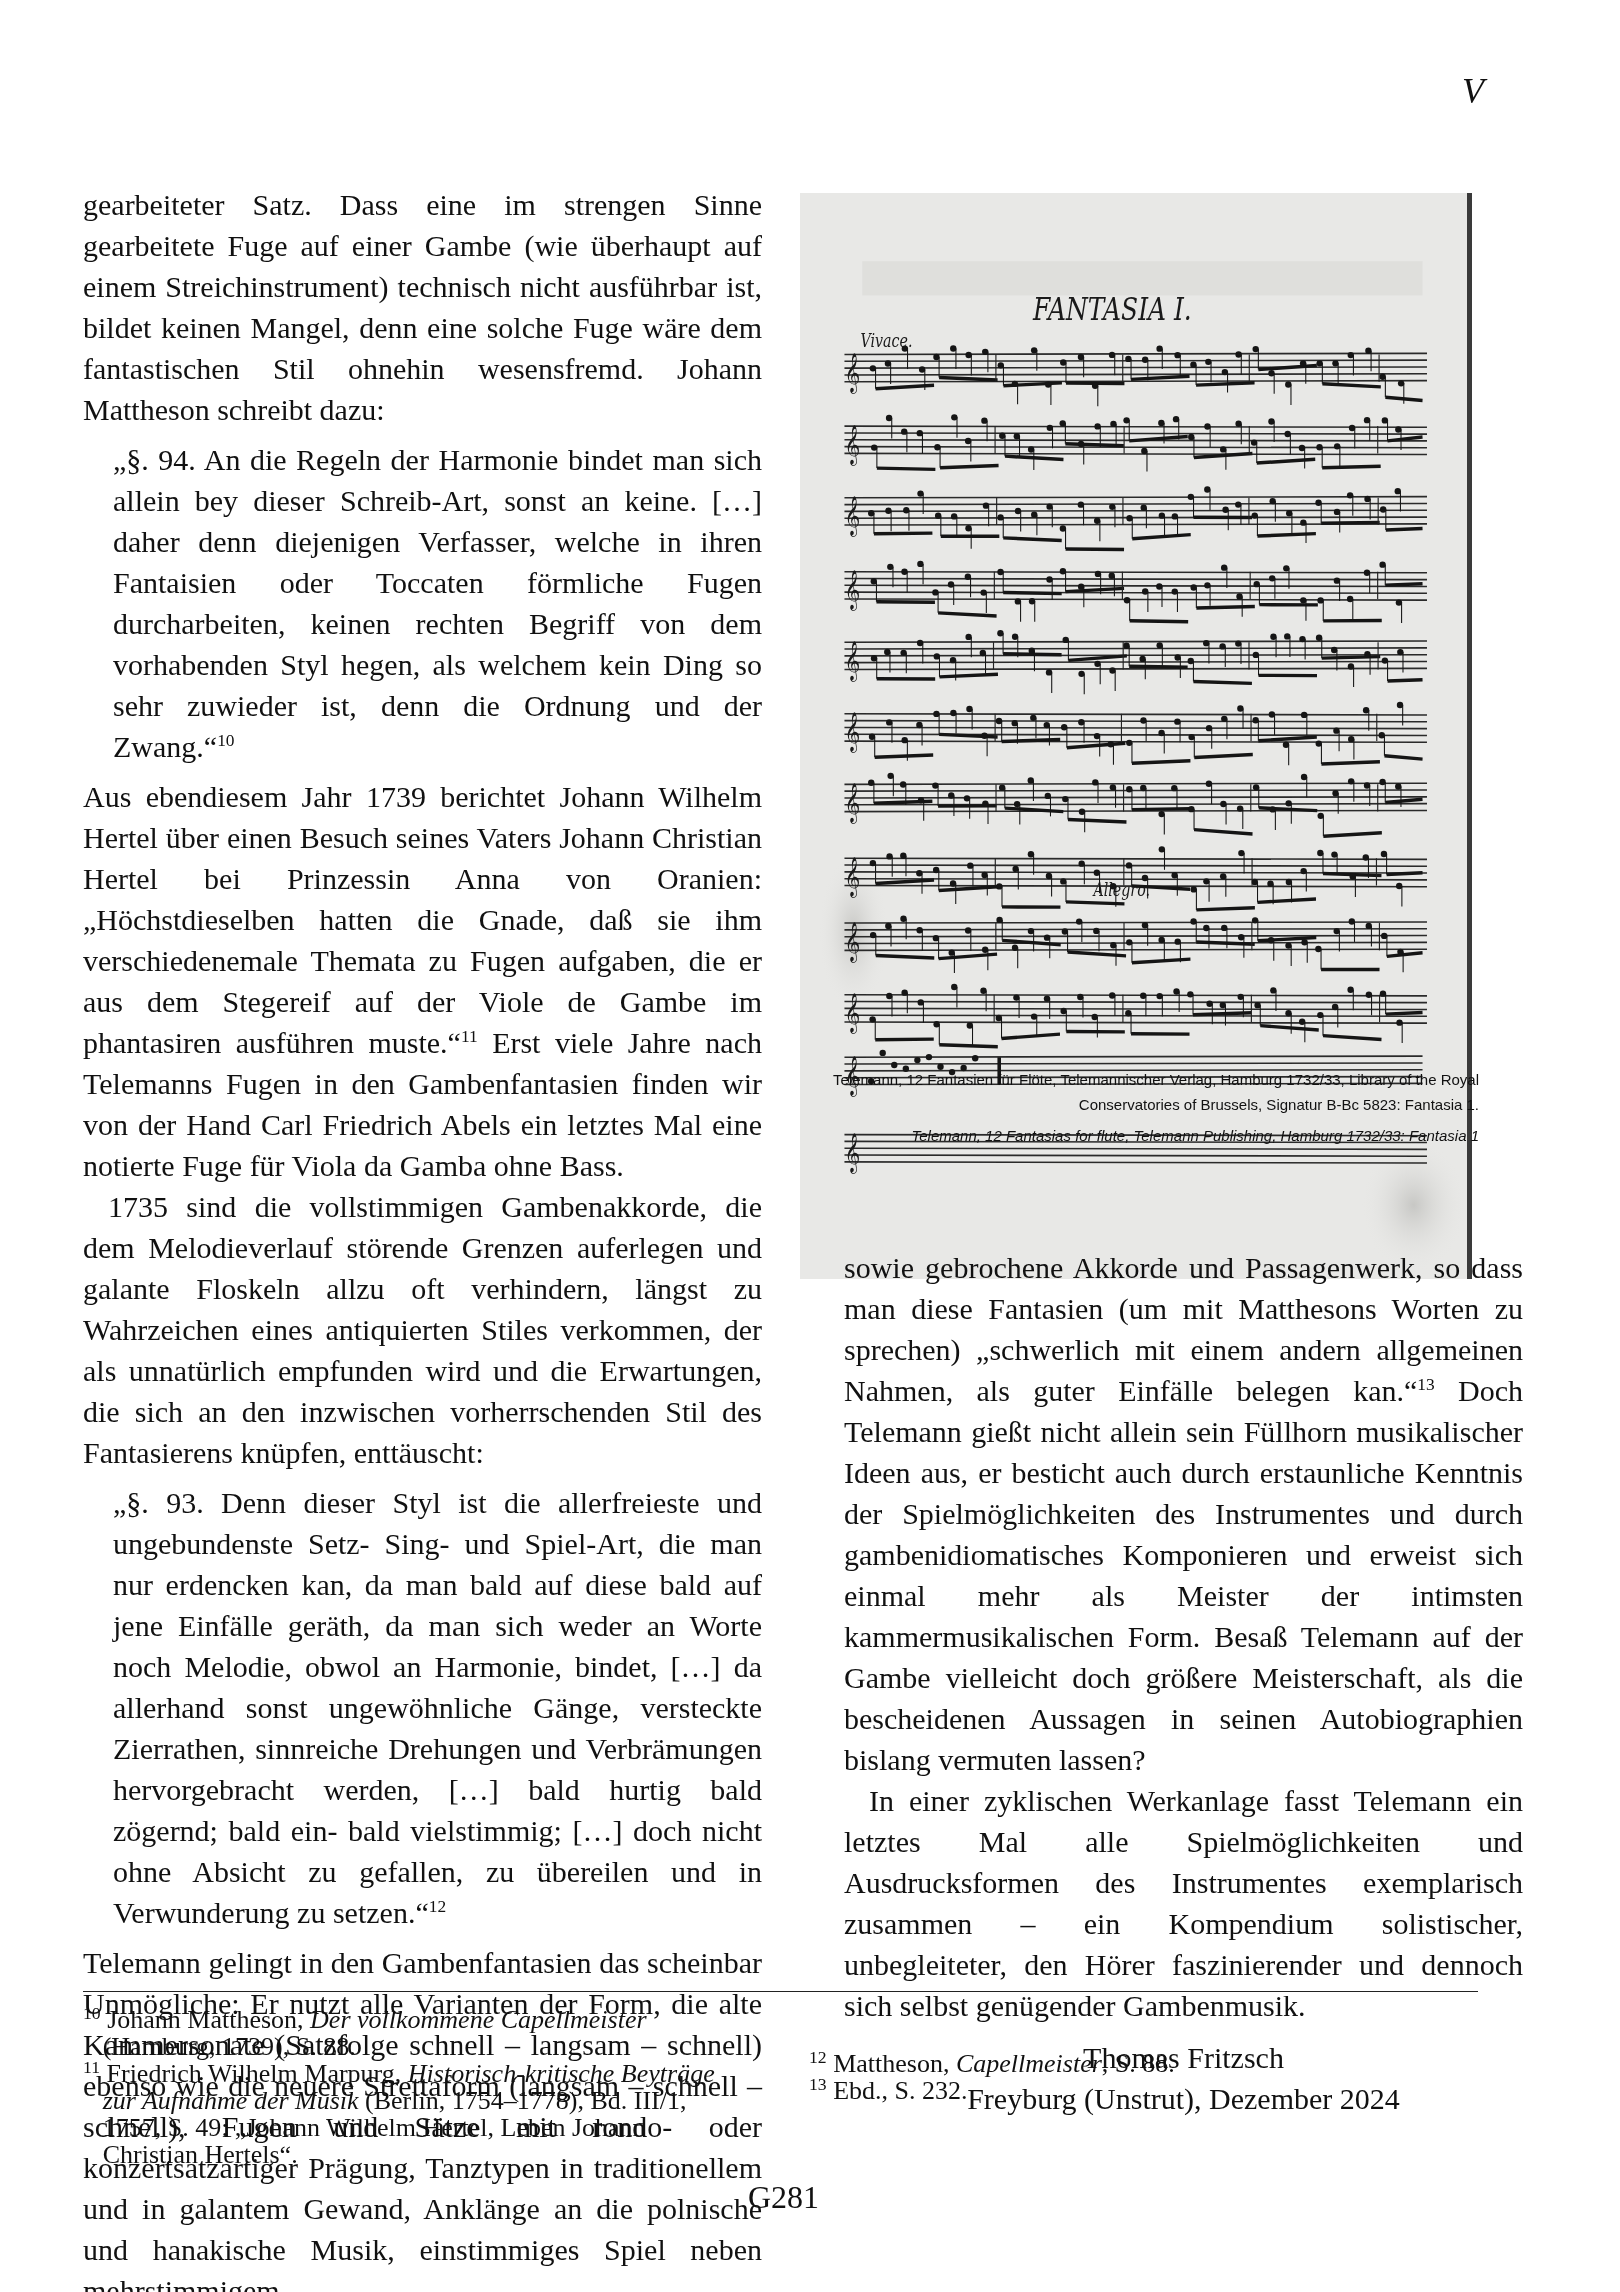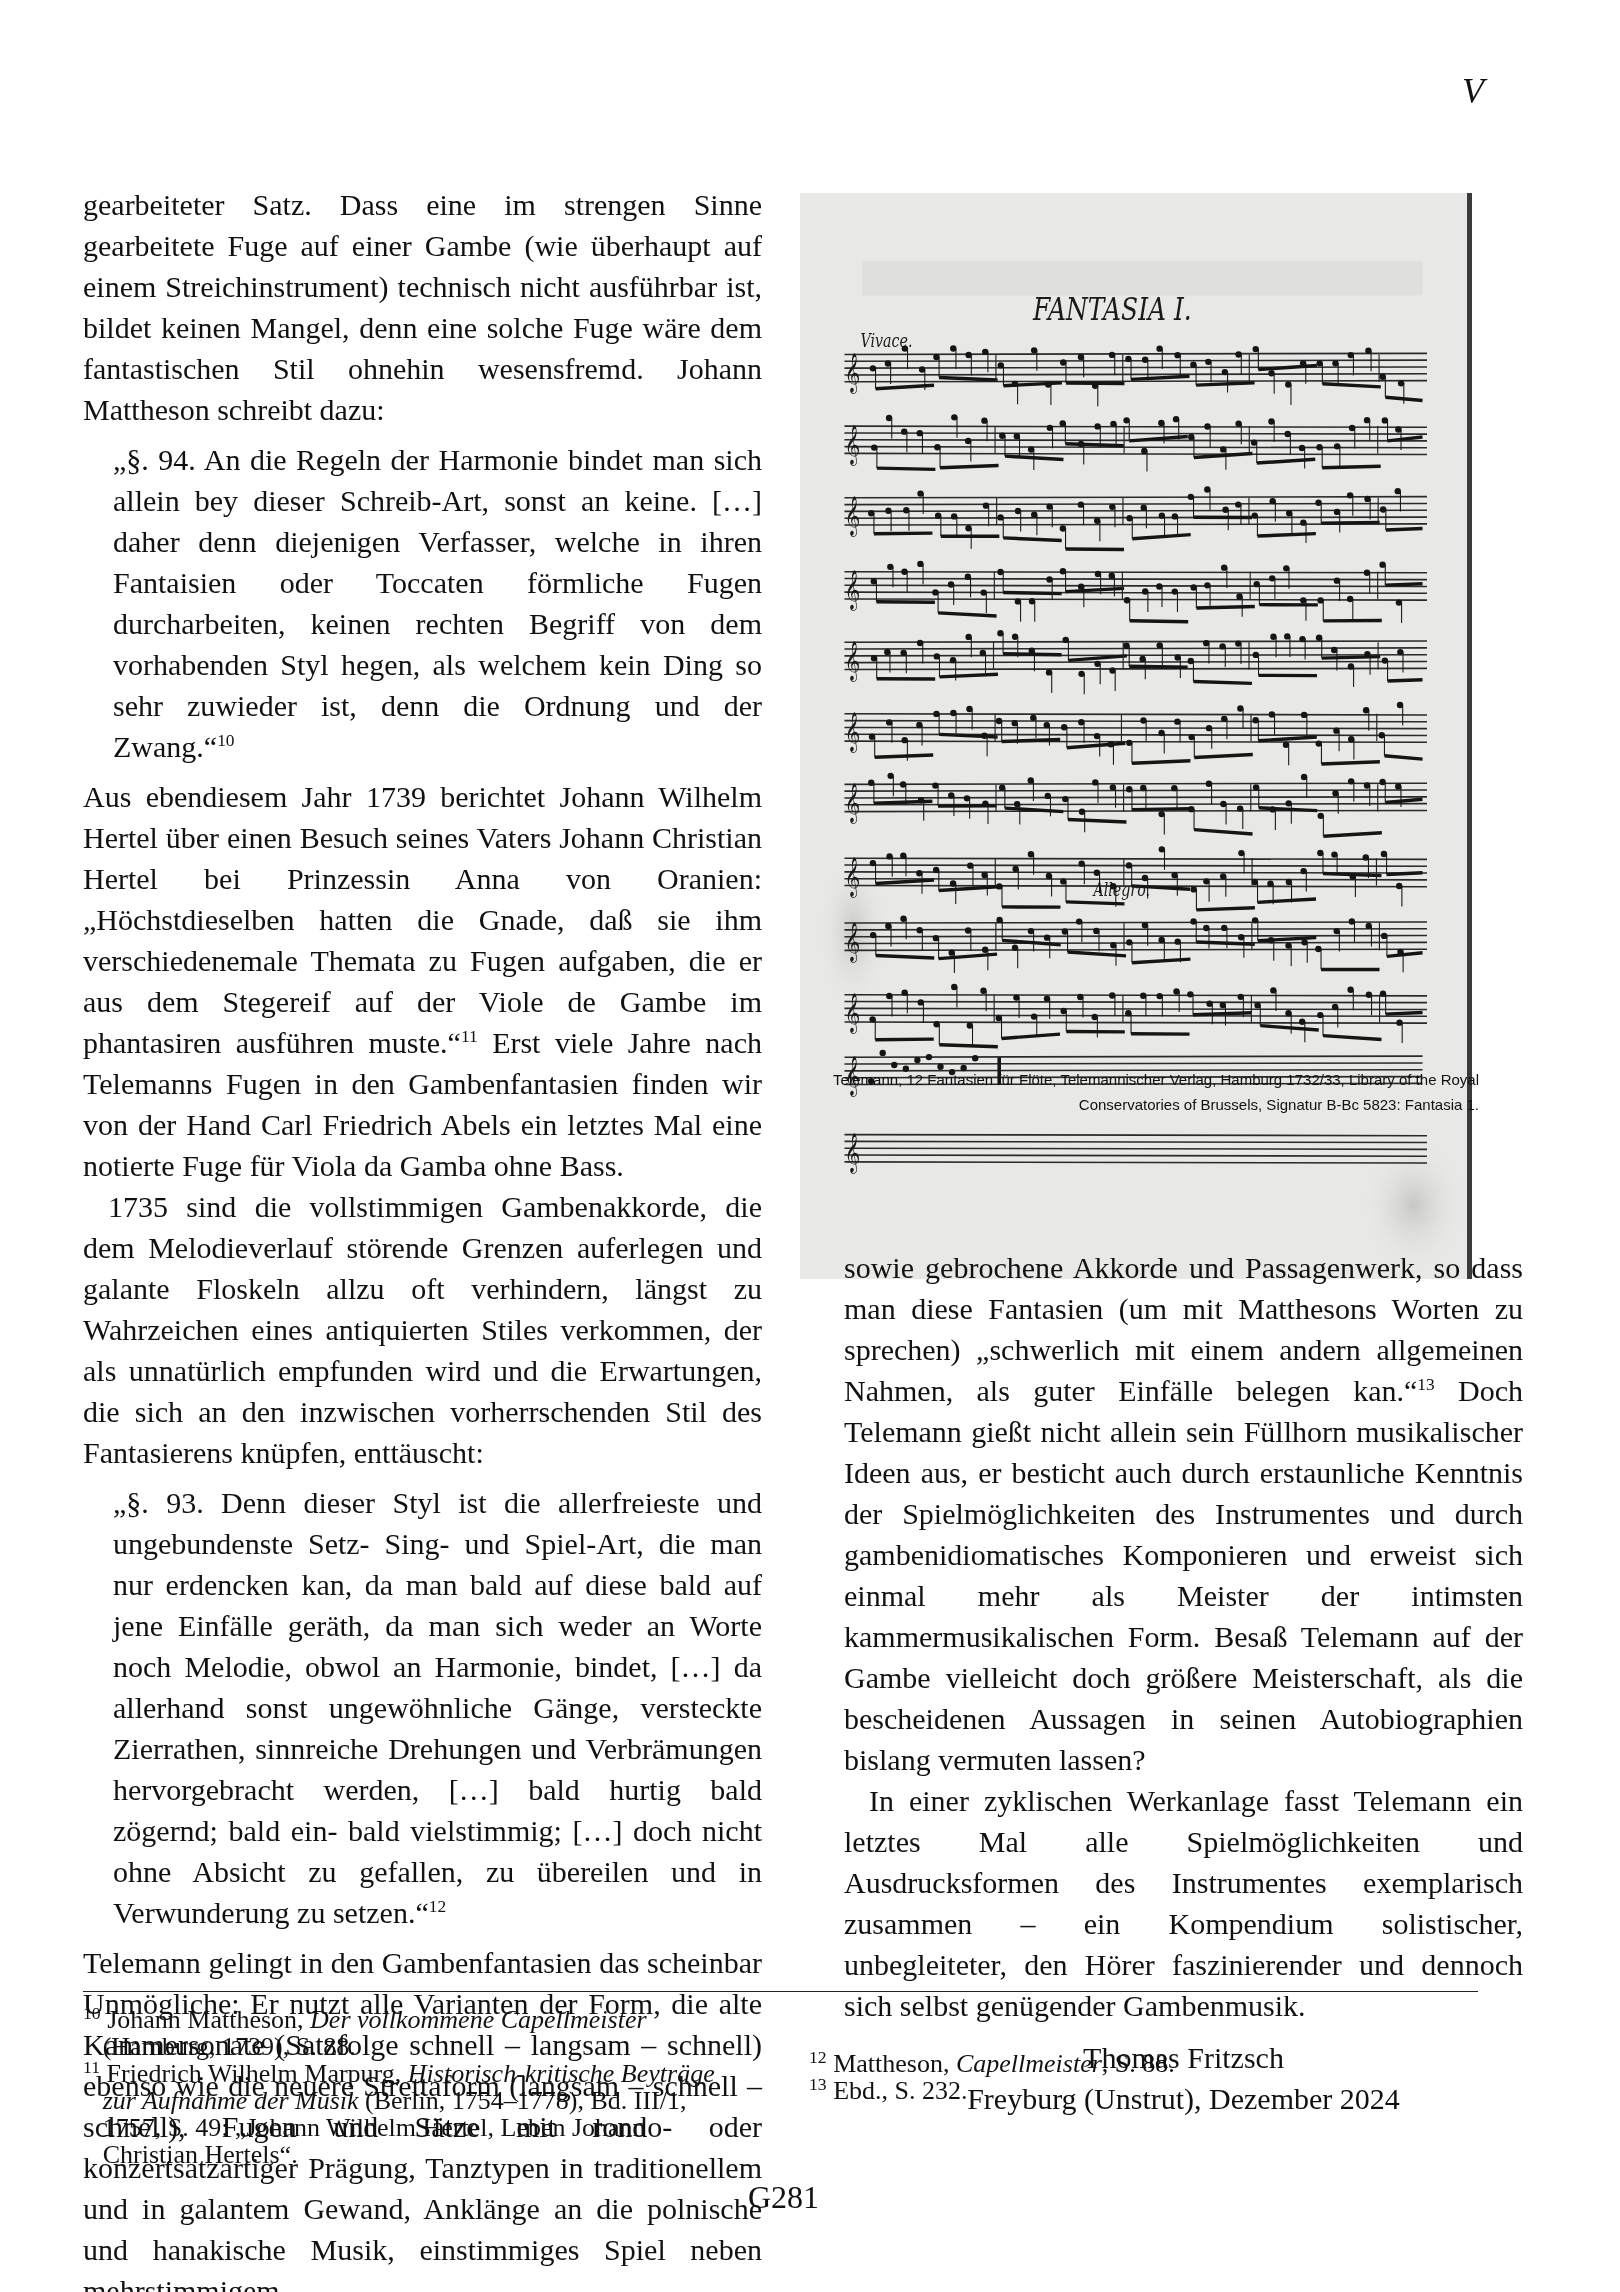--- a/index.html
+++ b/index.html
@@ -980,20 +980,21 @@
           <line x1="50" x2="705" y1="846" y2="847" stroke="#2a2a2a" stroke-width="1.4"></line>
           <line x1="50" x2="705" y1="852" y2="853" stroke="#2a2a2a" stroke-width="1.4"></line>
           <text x="50" y="854" font-size="30" fill="#1a1a1a" font-family="DejaVu Serif, serif">𝄞</text>
         </g>
       </g>
   </svg>
 </div>
 
 <div class="caption">
   <div class="de">Telemann, 12 Fantasien für Flöte, Telemannischer Verlag, Hamburg 1732/33, Library of the Royal Conservatories of Brussels, Signatur B-Bc 5823: Fantasia 1.</div>
+  <div class="en">Telemann, 12 Fantasias for flute, Telemann Publishing, Hamburg 1732/33: Fantasia 1</div>
 </div>
 
 <div class="col col-right-text">
   <p><span>sowie gebrochene Akkorde und Passagenwerk, so dass man diese Fantasien (um mit Matthesons Worten zu sprechen) „schwerlich mit einem andern allgemeinen Nahmen, als guter Einfälle belegen kan.“</span><sup>13</sup><span> Doch Telemann gießt nicht allein sein Füllhorn musikalischer Ideen aus, er besticht auch durch erstaunliche Kenntnis der Spielmöglichkeiten des Instrumentes und durch gambenidiomatisches Komponieren und erweist sich einmal mehr als Meister der intimsten kammermusikalischen Form. Besaß Telemann auf der Gambe vielleicht doch größere Meisterschaft, als die bescheidenen Aussagen in seinen Autobiographien bislang vermuten lassen?</span></p>
   <p class="indent">In einer zyklischen Werkanlage fasst Telemann ein letztes Mal alle Spielmöglichkeiten und Ausdrucksformen des Instrumentes exemplarisch zusammen – ein Kompendium solistischer, unbegleiteter, den Hörer faszinierender und dennoch sich selbst genügender Gambenmusik.</p>
   <div class="signature">
     <div>Thomas Fritzsch</div>
     <div>Freyburg (Unstrut), Dezember 2024</div>
   </div>
 </div>

